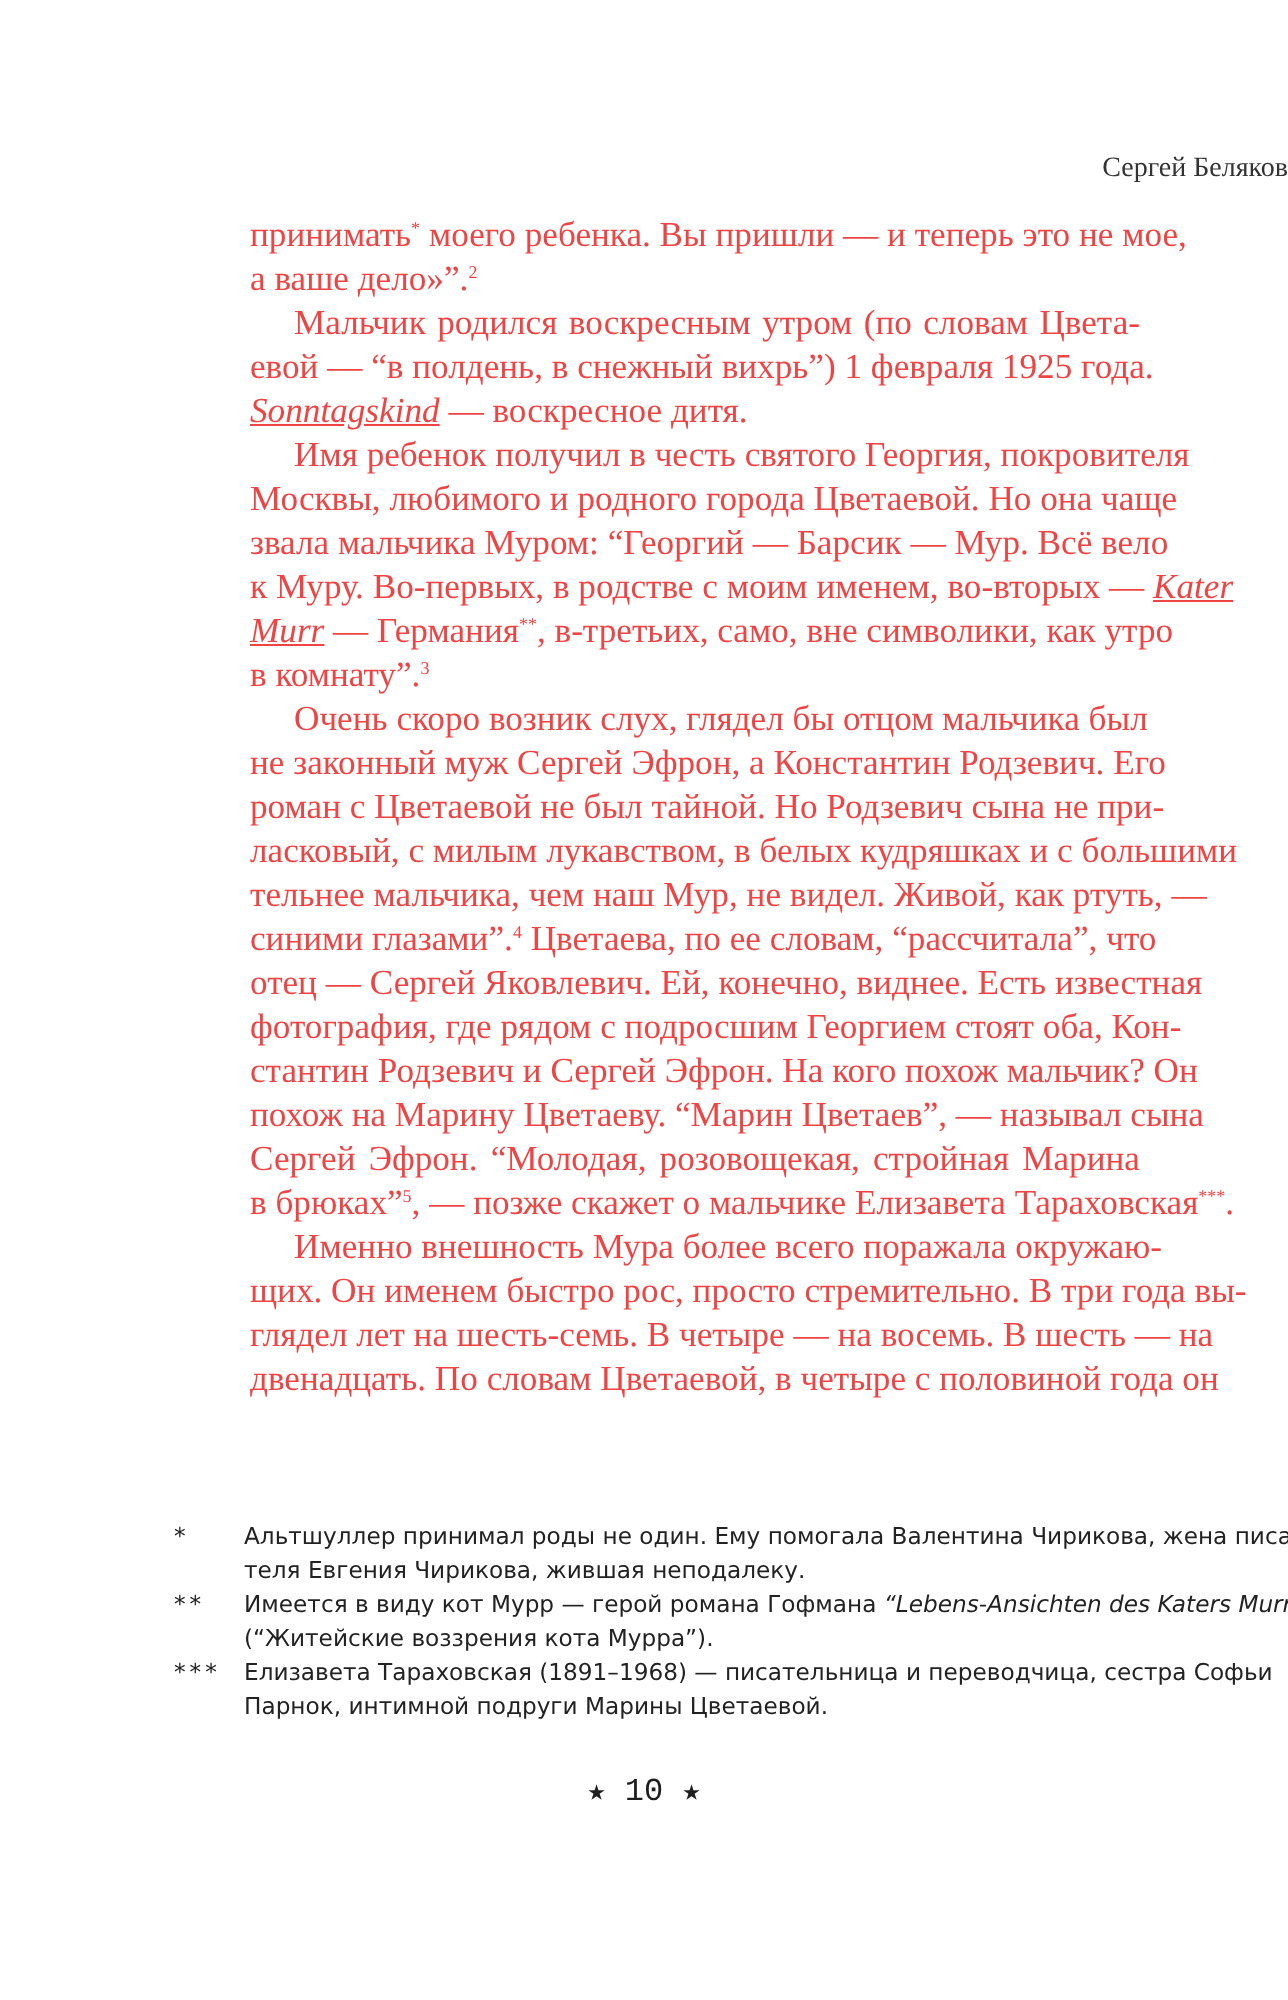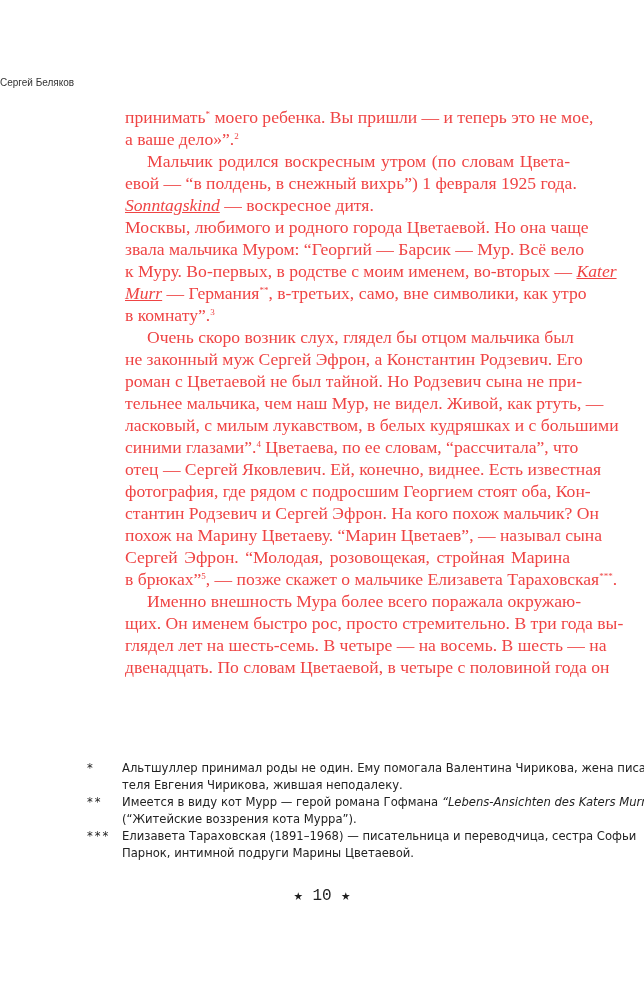--- a/index.html
+++ b/index.html
@@ -1,19 +1,19 @@
 <!DOCTYPE html>
 <html><head>
 <meta charset="utf-8">
 <style>
   html, body { margin: 0; padding: 0; background: #ffffff; }
   body { width: 644px; height: 1000px; position: relative; overflow: hidden; color: #1e1e1e; }
   .header {
-    position: absolute; top: 77px; left: 0; width: 644px; text-align: left;
-    font-family: Liberation Sans, sans-serif; font-size: 10px; color: #333;
+    position: absolute; top: 77px; left: 0; width: 644px; text-align: right;
+    font-family: Liberation Serif, serif; font-size: 14px; color: #333;
   }
   .body-text {
     position: absolute; top: 106px; left: 125px; width: 445px;
     font-family: "Liberation Serif", "DejaVu Serif", serif; font-size: 17.6px; line-height: 22px;
     color: #ef4444;
   }
   .line { display: block; white-space: nowrap; text-align: justify; text-align-last: justify; height: 22px; }
   .line.last { text-align-last: left; }
   .line.indent { padding-left: 22px; }
   .line i { font-style: italic; text-decoration: underline; }
@@ -38,30 +38,31 @@
 <body>
 
 <div class="header">Сергей Беляков</div>
 
 <div class="body-text">
   <span class="line"><span>принимать</span><sup>*</sup><span> моего ребенка. Вы пришли — и теперь это не мое,</span></span>
   <span class="line last"><span>а ваше дело»”.</span><sup>2</sup></span>
   <span class="line indent">Мальчик родился воскресным утром (по словам Цвета-</span>
   <span class="line">евой — “в полдень, в снежный вихрь”) 1 февраля 1925 года.</span>
   <span class="line last"><i>Sonntagskind</i><span> — воскресное дитя.</span></span>
+  <span class="line indent">Имя ребенок получил в честь святого Георгия, покровителя</span>
   <span class="line">Москвы, любимого и родного города Цветаевой. Но она чаще</span>
   <span class="line">звала мальчика Муром: “Георгий — Барсик — Мур. Всё вело</span>
   <span class="line"><span>к Муру. Во-первых, в родстве с моим именем, во-вторых — </span><i>Kater</i></span>
   <span class="line"><i>Murr</i><span> — Германия</span><sup>**</sup><span>, в-третьих, само, вне символики, как утро</span></span>
   <span class="line last"><span>в комнату”.</span><sup>3</sup></span>
   <span class="line indent">Очень скоро возник слух, глядел бы отцом мальчика был</span>
   <span class="line">не законный муж Сергей Эфрон, а Константин Родзевич. Его</span>
   <span class="line">роман с Цветаевой не был тайной. Но Родзевич сына не при-</span>
+  <span class="line">ласковый, с милым лукавством, в белых кудряшках и с большими</span>
   <span class="line">тельнее мальчика, чем наш Мур, не видел. Живой, как ртуть, —</span>
-  <span class="line">ласковый, с милым лукавством, в белых кудряшках и с большими</span>
   <span class="line"><span>синими глазами”.</span><sup>4</sup><span> Цветаева, по ее словам, “рассчитала”, что</span></span>
   <span class="line">отец — Сергей Яковлевич. Ей, конечно, виднее. Есть известная</span>
   <span class="line">фотография, где рядом с подросшим Георгием стоят оба, Кон-</span>
   <span class="line">стантин Родзевич и Сергей Эфрон. На кого похож мальчик? Он</span>
   <span class="line">похож на Марину Цветаеву. “Марин Цветаев”, — называл сына</span>
   <span class="line">Сергей Эфрон. “Молодая, розовощекая, стройная Марина</span>
   <span class="line"><span>в брюках”</span><sup>5</sup><span>, — позже скажет о мальчике Елизавета Тараховская</span><sup>***</sup><span>.</span></span>
   <span class="line indent">Именно внешность Мура более всего поражала окружаю-</span>
   <span class="line">щих. Он именем быстро рос, просто стремительно. В три года вы-</span>
   <span class="line">глядел лет на шесть-семь. В четыре — на восемь. В шесть — на</span>

